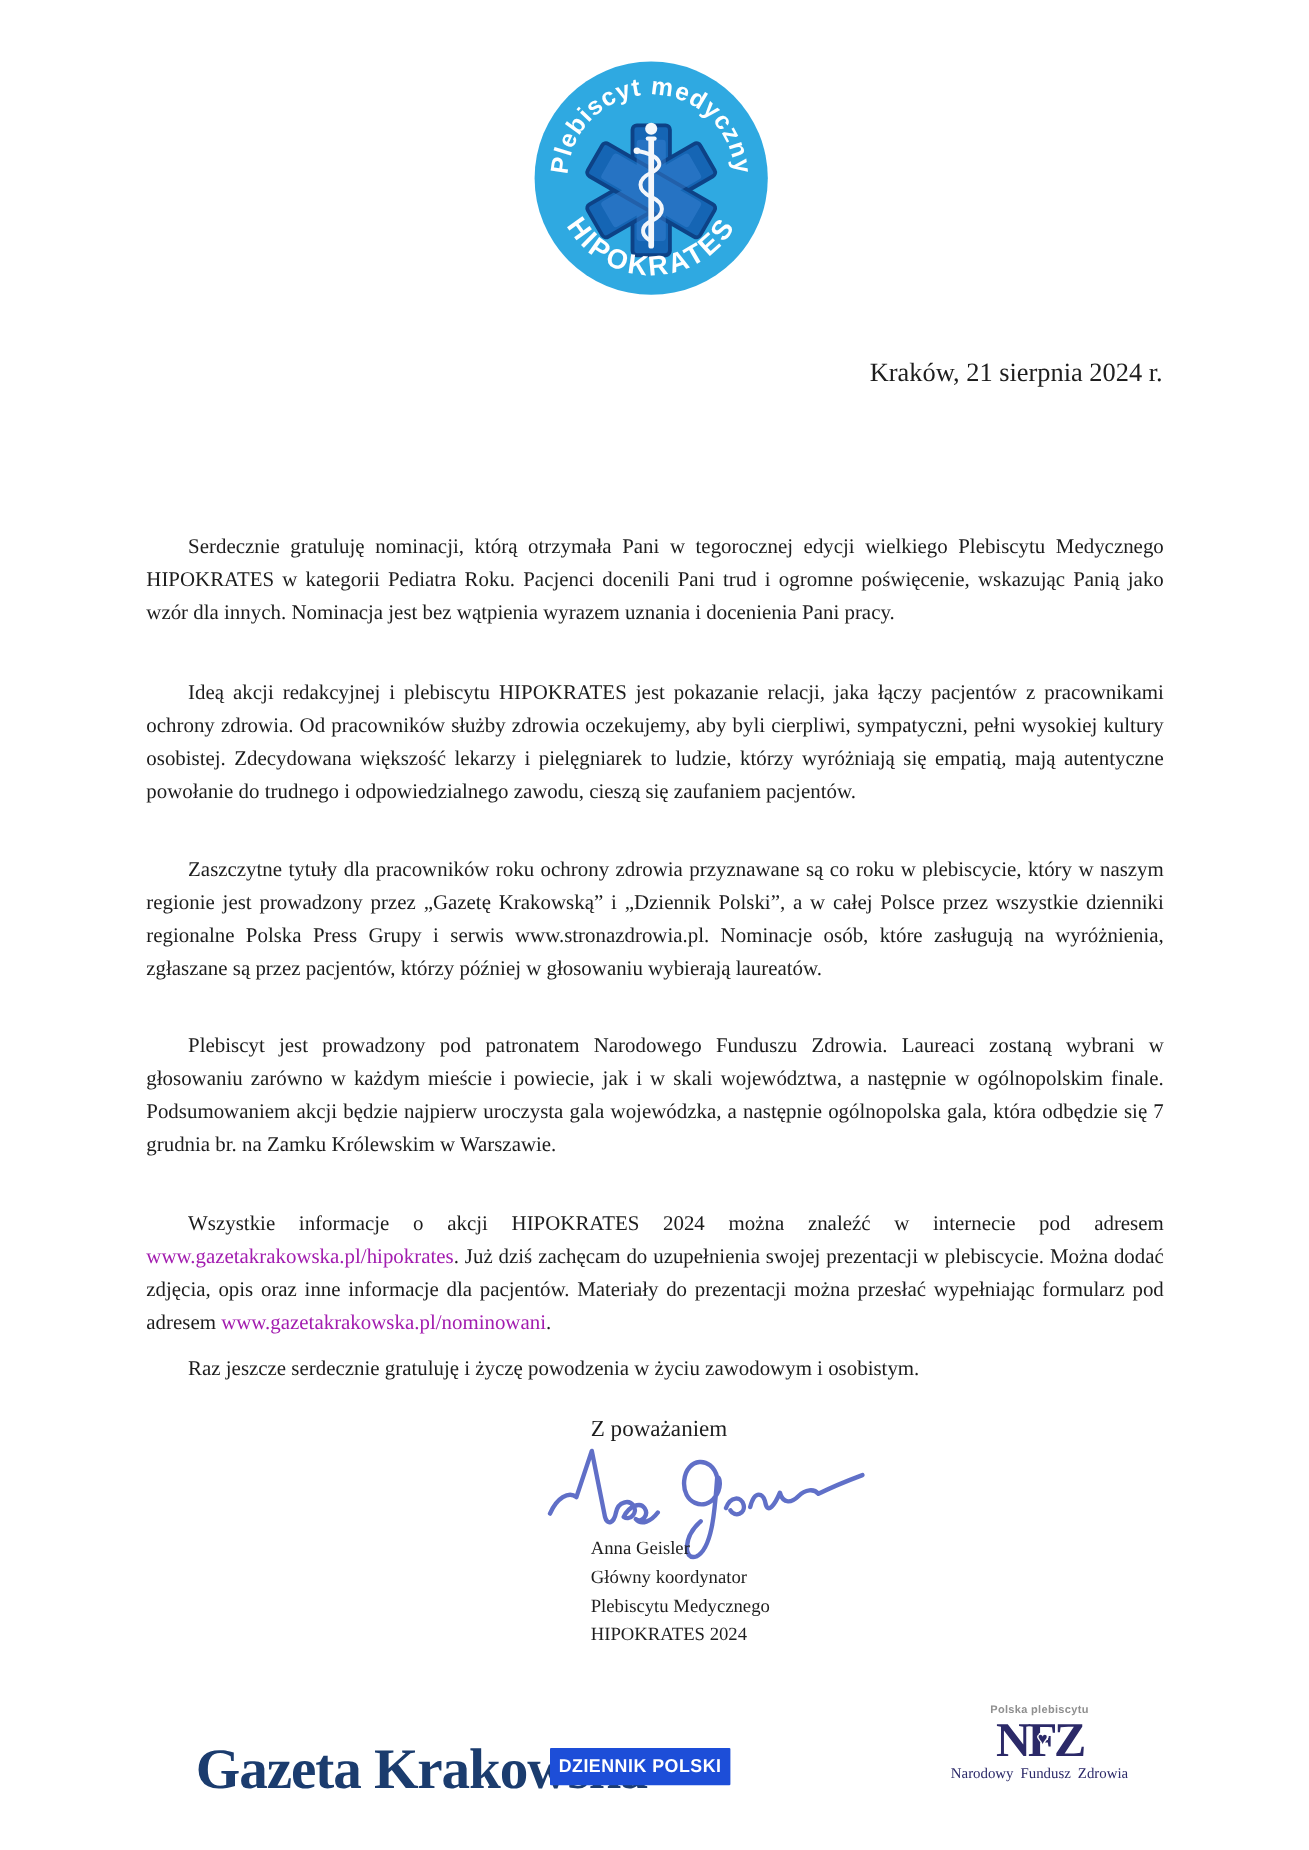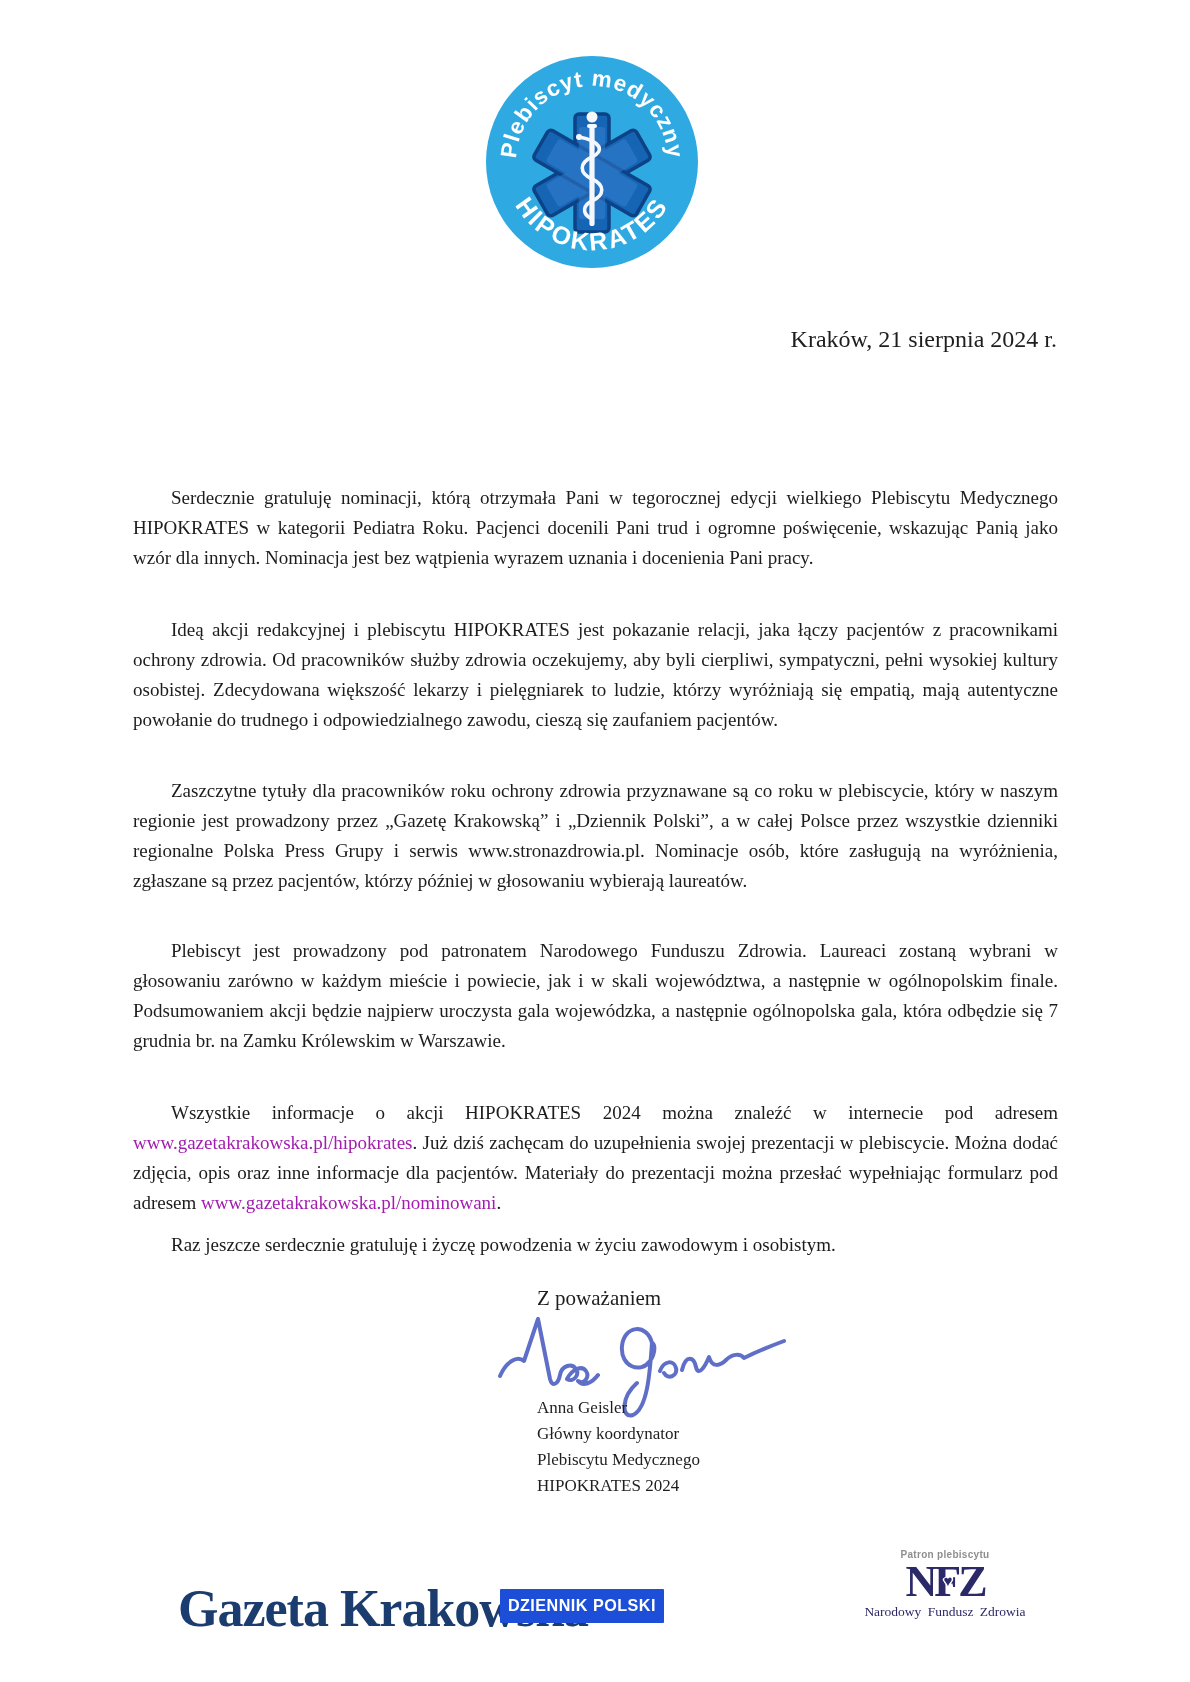--- a/index.html
+++ b/index.html
@@ -113,21 +113,21 @@
     <div>HIPOKRATES 2024</div>
   </div>
 
   <div class="gk-logo">Gazeta Krakowska</div>
 
   <div class="dp-logo">
     <span class="dp-label">DZIENNIK POLSKI</span>
   </div>
 
   <div class="nfz">
-    <div class="nfz-patron">Patron plebiscytu</div>
+    <div class="nfz-patron">Polska plebiscytu</div>
     <div class="nfz-mark">
       <span>NFZ</span>
       <span class="nfz-heart">♥</span>
     </div>
     <div class="nfz-name">Narodowy Fundusz Zdrowia</div>
   </div>
 
 </div>
 
 </body></html>

